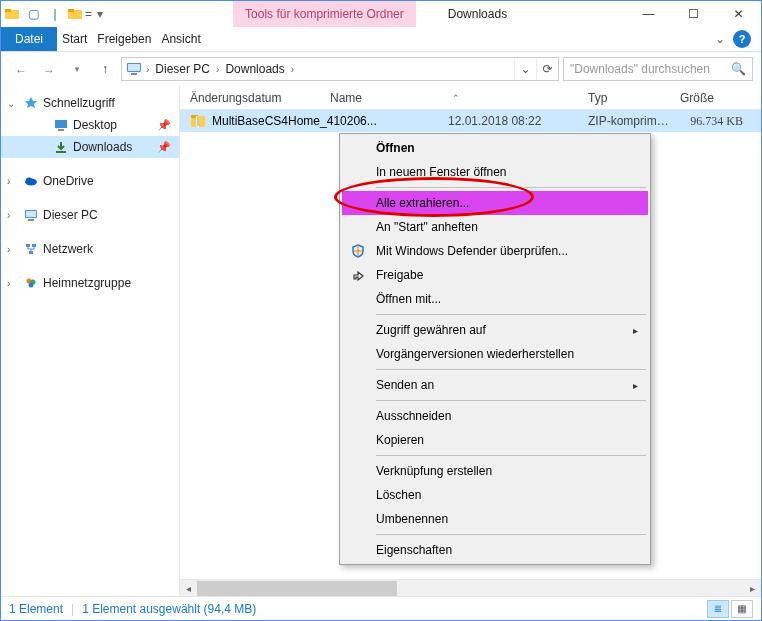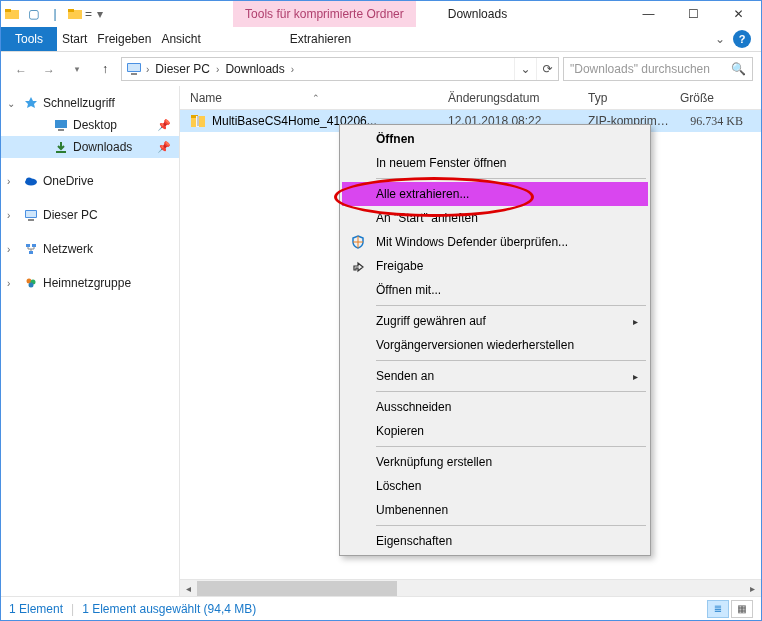--- a/index.html
+++ b/index.html
@@ -71,21 +71,21 @@
 .hscroll .thumb { width: 200px; height: 15px; background: #cdcdcd; }
 
 
 .statusbar { height: 24px; border-top: 1px solid #e5e5e5; display: flex; align-items: center; padding: 0 8px; color: #1979ca; }
 .statusbar .sep { color: #ccc; margin: 0 8px; }
 .statusbar .right { margin-left: auto; display: flex; gap: 2px; }
 .view-btn { width: 22px; height: 18px; border: 1px solid #ccc; display: flex; align-items: center; justify-content: center; font-size: 10px; color: #555; }
 .view-btn.active { background: #cce8ff; border-color: #99c9ef; color: #1979ca; }
 
 
-.ctx { position: absolute; left: 338px; top: 123px; width: 312px; background: #f0f0f0; border: 1px solid #a0a0a0; box-shadow: 3px 3px 6px rgba(0,0,0,0.25); padding: 2px; z-index: 20; }
+.ctx { position: absolute; left: 338px; top: 132px; width: 312px; background: #f0f0f0; border: 1px solid #a0a0a0; box-shadow: 3px 3px 6px rgba(0,0,0,0.25); padding: 2px; z-index: 20; }
 .ctx .item { height: 24px; display: flex; align-items: center; padding-left: 34px; padding-right: 10px; position: relative; color: #000; }
 .ctx .item.bold { font-weight: bold; }
 .ctx .item.hover { background: #d946ef; }
 .ctx .item .arrow-r { margin-left: auto; color: #333; font-size: 10px; }
 .ctx .item .micon { position: absolute; left: 8px; width: 16px; height: 16px; display: flex; align-items: center; justify-content: center; }
 .ctx hr { border: none; border-top: 1px solid #c0c0c0; margin: 3px 2px 3px 34px; }
 
 
 .oval { position: absolute; left: 333px; top: 176px; width: 200px; height: 40px; border: 3px solid #d00; border-radius: 50% / 50%; z-index: 30; pointer-events: none; }
 
@@ -118,25 +118,24 @@
   <div class="tool-tab">Tools für komprimierte Ordner</div>
   <div class="title">Downloads</div>
   <div class="controls">
     <div>—</div>
     <div>☐</div>
     <div>✕</div>
   </div>
 </div>
 
 <div class="menubar">
-  <div class="file-tab">Tools</div>
+  <div class="file-tab">Datei</div>
   <div class="tab">Start</div>
   <div class="tab">Freigeben</div>
   <div class="tab">Ansicht</div>
-  <div class="tab extract-tab">Extrahieren</div>
   <div class="right">
     <span>⌄</span>
     <span class="help">?</span>
   </div>
 </div>
 
 <div class="navbar">
   <div class="nav-btn">←</div>
   <div class="nav-btn">→</div>
   <div class="nav-btn" style="font-size:9px">▾</div>
@@ -243,25 +242,25 @@
             <circle cx="9" cy="6" r="2.5" fill="#27ae60"></circle>
             <circle cx="7" cy="9" r="2.5" fill="#2980b9"></circle>
           </svg>
       </span>
       <span class="lbl">Heimnetzgruppe</span>
     </div>
   </div>
 
   <div class="main">
     <div class="columns">
+      <div class="col date">Änderungsdatum</div>
       <div class="col name">
           <span>Name</span>
           <span class="sort" style="margin-left:80px">⌃</span>
         </div>
-      <div class="col date">Änderungsdatum</div>
       <div class="col type">Typ</div>
       <div class="col size">Größe</div>
     </div>
     <div class="filelist">
       <div class="file-row">
         <div class="cell cname">
           <span class="zip-icon">
             <svg width="16" height="16" viewBox="0 0 16 16">
                 <rect x="1" y="3" width="14" height="11" fill="#ffcc4d"></rect>
                 <rect x="1" y="2" width="7" height="3" fill="#e6a700"></rect>

